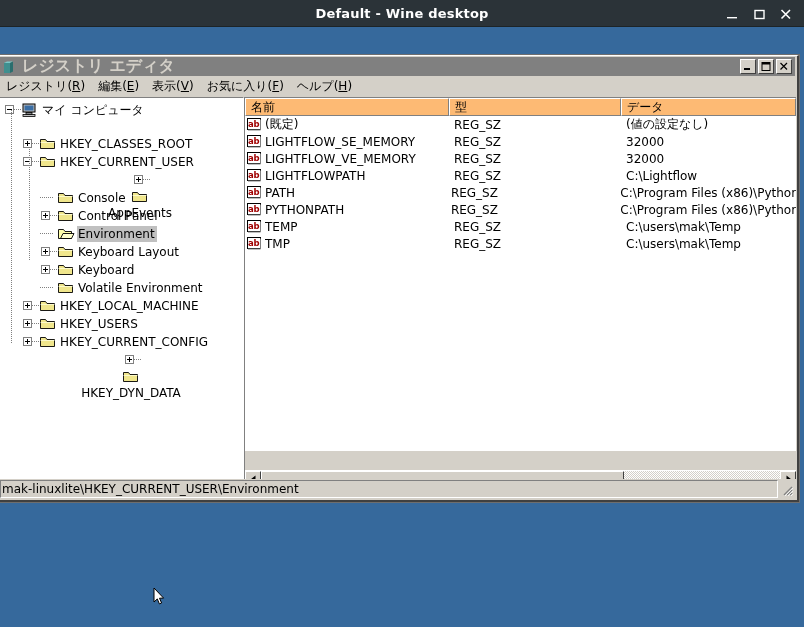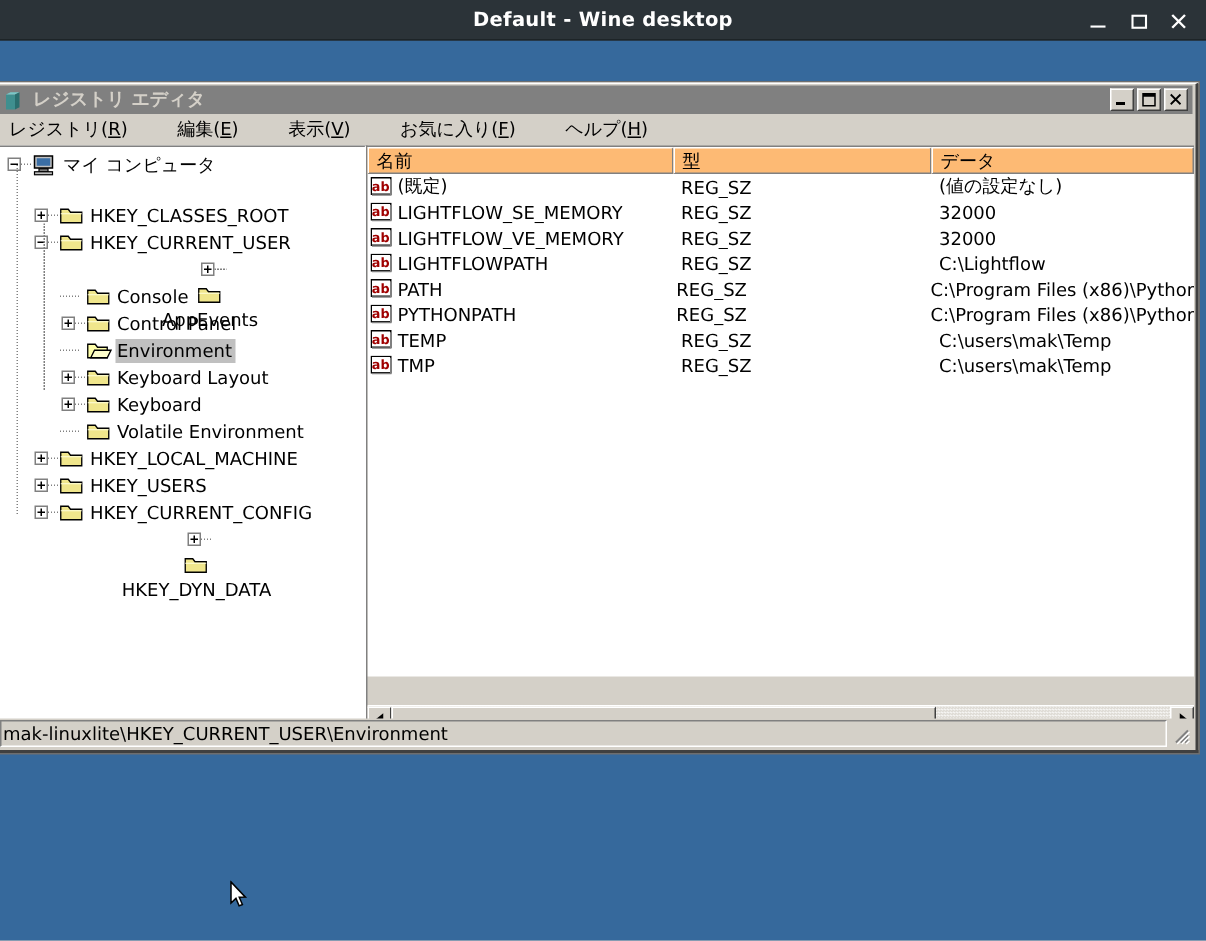--- a/index.html
+++ b/index.html
@@ -64,21 +64,21 @@
     display: flex; align-items: center;
     padding: 0 2px 0 2px;
   }
   #regedit-icon {
     width: 16px; height: 14px;
     margin-right: 4px;
     flex: 0 0 auto;
   }
   #regedit-title {
     color: #d4d0c8;
-    font-size: 12px;
+    font-size: 16px;
     font-weight: bold;
     white-space: nowrap;
     flex: 1 1 auto;
     overflow: hidden;
   }
   #regedit-window-controls {
     display: flex; gap: 2px; flex: 0 0 auto;
     margin-right: 1px;
   }
   .wbtn {
@@ -94,21 +94,20 @@
   }
   .wbtn svg { display: block; }
 
   
   #menubar {
     position: absolute; left: 2px; top: 21px;
     width: 795px; height: 18px;
     background: #d4d0c8;
     display: flex; align-items: center;
     padding-left: 0px;
-    gap: 20px;
   }
   .menu-item {
     font-size: 12px;
     color: #000000;
     padding: 1px 7px 1px 6px;
     white-space: nowrap;
     cursor: default;
     line-height: 15px;
   }
   .mnem { text-decoration: underline; }

